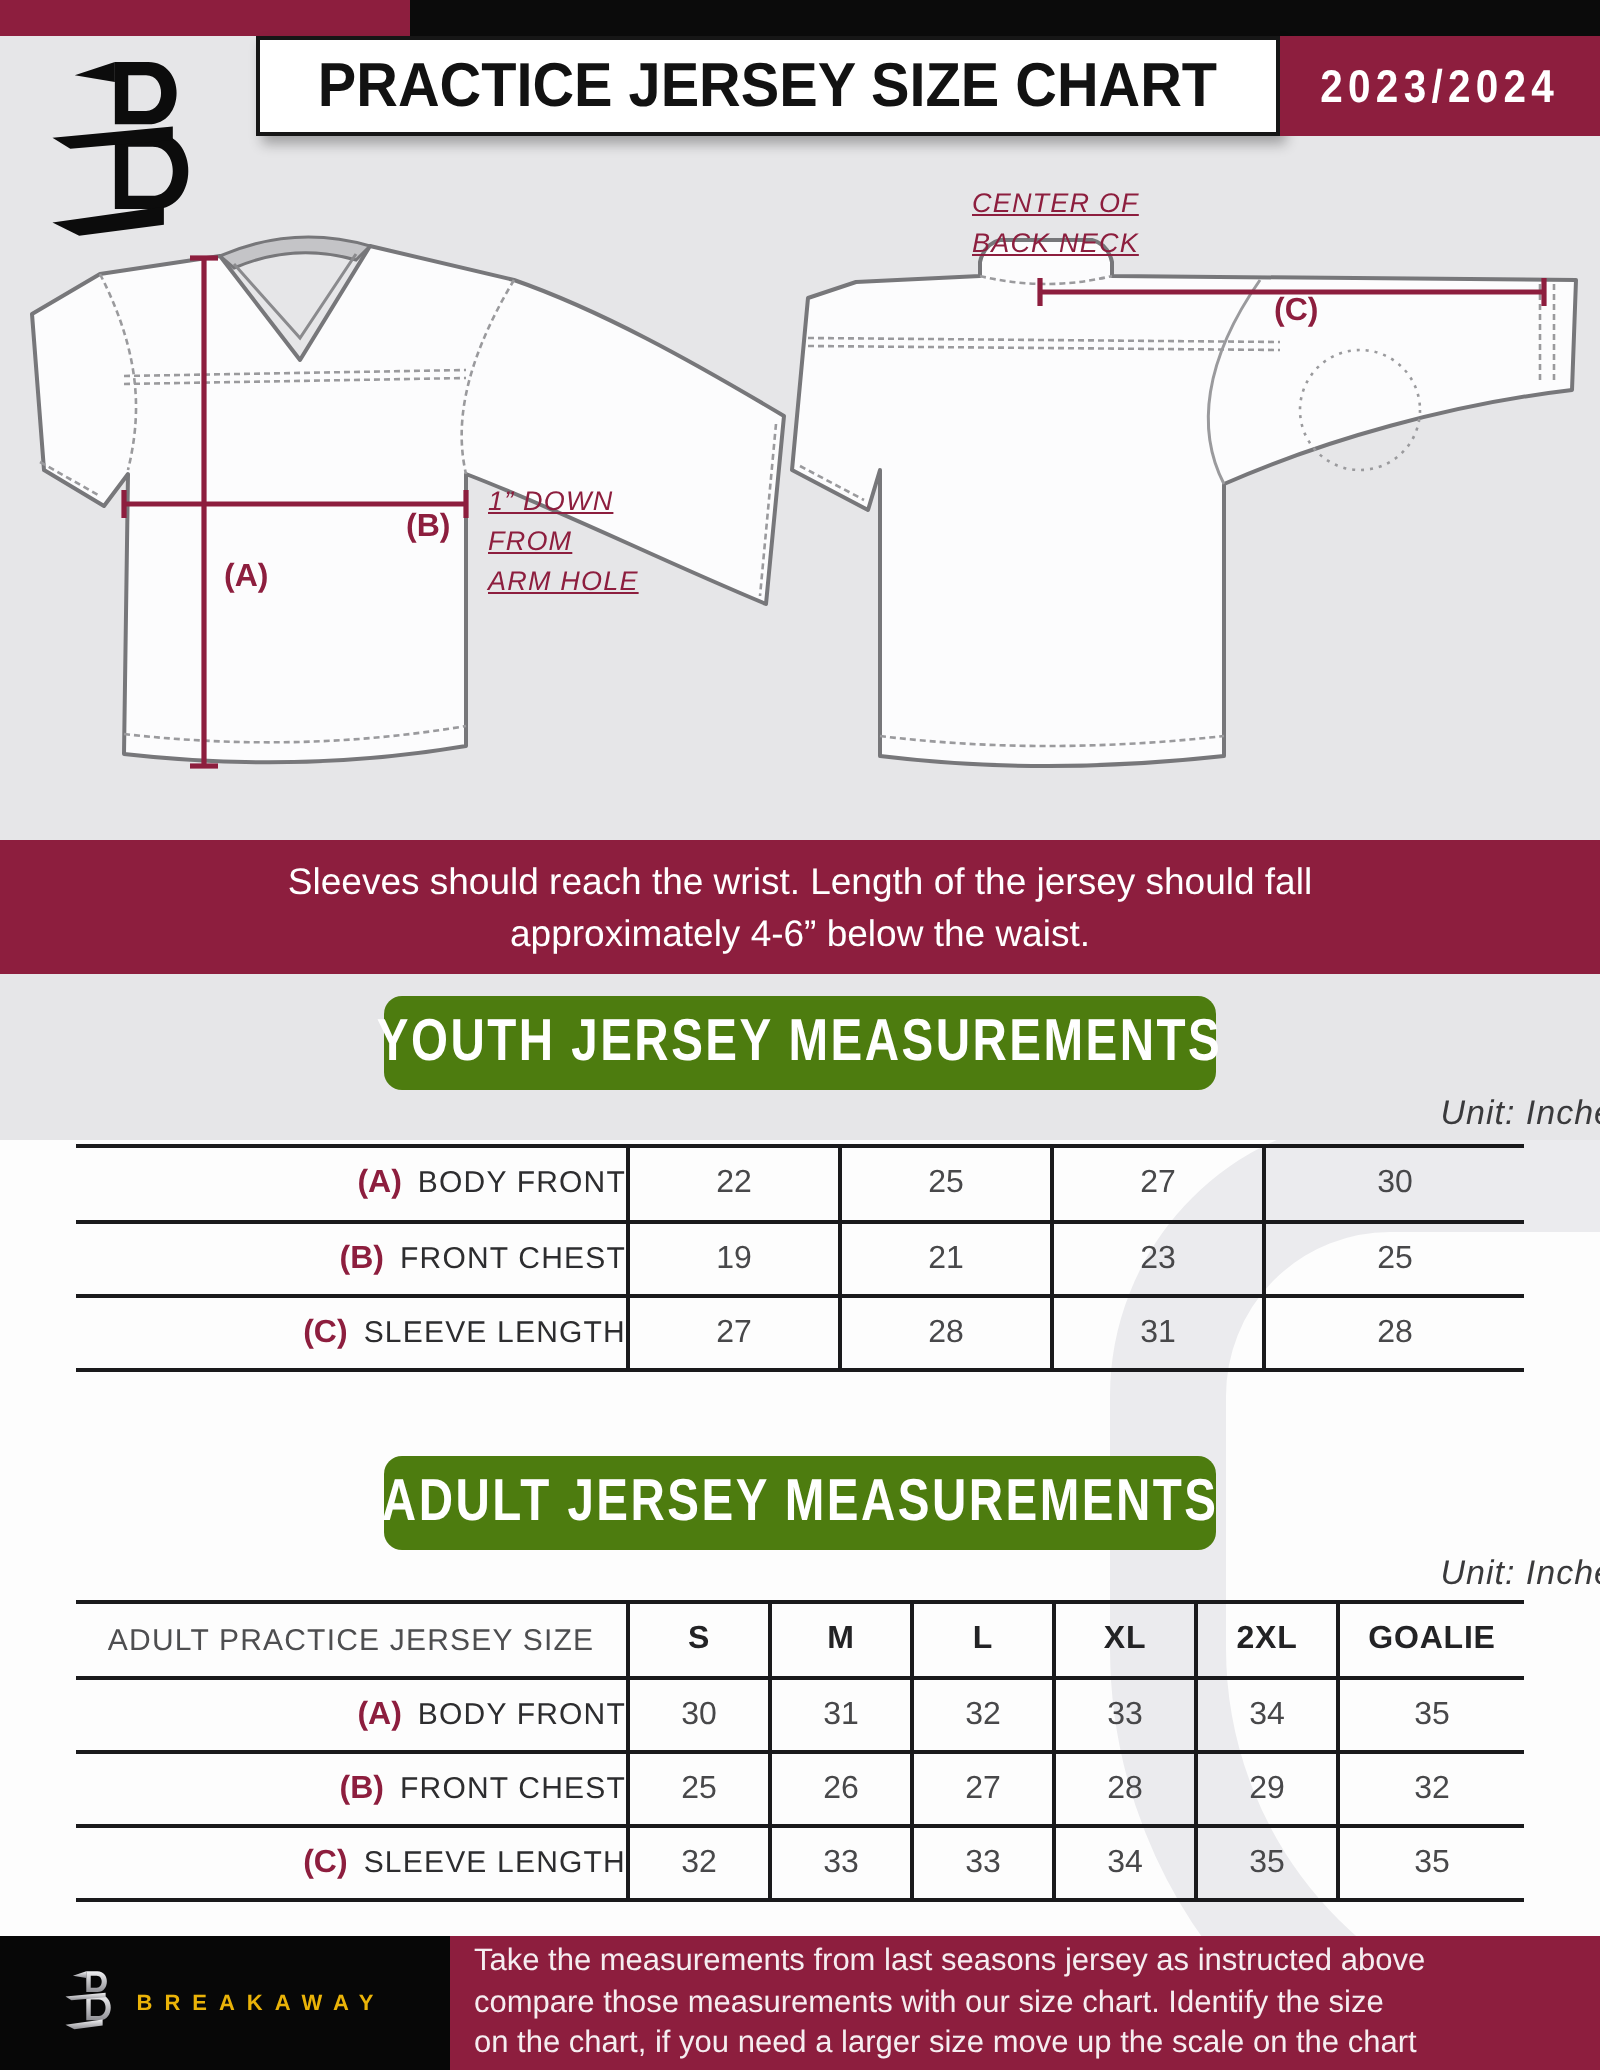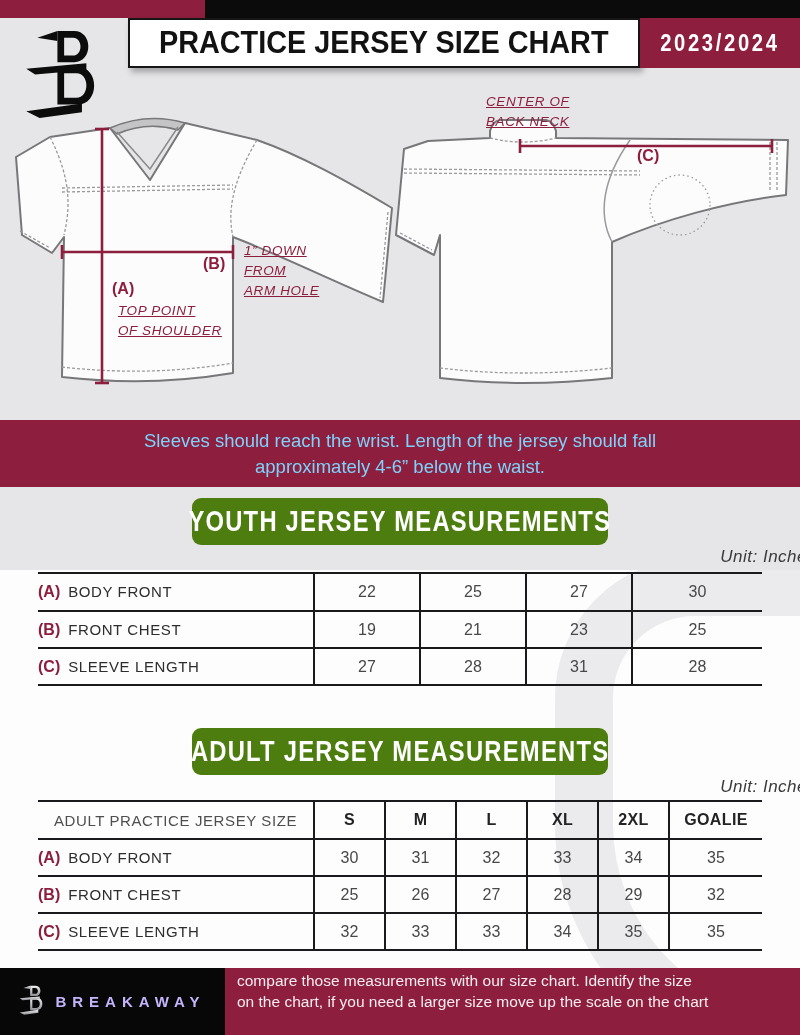--- a/index.html
+++ b/index.html
@@ -20,46 +20,46 @@
             display:flex;align-items:center;justify-content:center;}
   .year-box span{color:#fff;font-size:23px;font-weight:700;letter-spacing:3px;transform:scaleX(0.88);white-space:nowrap;}
   .logo{position:absolute;left:24px;top:24px;z-index:6;}
   
   .diagram{position:absolute;left:0;top:85px;z-index:3;}
   .ann{position:absolute;z-index:4;color:#8d1e3e;font-style:italic;font-size:13.5px;line-height:20px;
        letter-spacing:0.6px;font-weight:500;white-space:nowrap;text-decoration:underline;}
   .akey{position:absolute;z-index:4;color:#8d1e3e;font-weight:700;font-size:16px;font-style:normal;}
   
   .banner{position:absolute;left:0;top:420px;width:800px;height:67px;background:#8d1e3e;z-index:3;
-          color:#7dd3fc;text-align:center;font-size:18.5px;line-height:26px;padding-top:8px;box-sizing:border-box;}
+          color:#ffffff;text-align:center;font-size:18.5px;line-height:26px;padding-top:8px;box-sizing:border-box;}
   
   .section-title{position:absolute;left:192px;width:416px;height:47px;background:#4d7c0f;border-radius:9px;
                  z-index:3;display:flex;align-items:center;justify-content:center;}
   .section-title span{color:#fff;font-size:29px;font-weight:700;letter-spacing:1.5px;white-space:nowrap;
                       transform:scale(0.82,1.02);}
   .st-youth{top:498px;} .st-adult{top:728px;}
   .unit{position:absolute;left:16px;width:800px;text-align:right;z-index:3;font-style:italic;
         font-size:17px;color:#3a3a3c;letter-spacing:0.5px;}
   .unit-youth{top:547px;} .unit-adult{top:777px;}
   
   .meas-table{position:absolute;left:38px;width:724px;border-collapse:collapse;table-layout:fixed;z-index:3;}
   .t-youth{top:572px;} .t-adult{top:800px;}
   .meas-table td{padding:0;height:35px;border-bottom:2px solid #1a1a1c;vertical-align:middle;}
   .meas-table tr:first-child td{border-top:2px solid #1a1a1c;height:36px;}
   .meas-table td + td{border-left:2px solid #1a1a1c;}
   .size-header{font-size:15px;color:#4e4e50;letter-spacing:0.6px;text-align:center;}
   .col-header{font-weight:700;font-size:16px;color:#232325;text-align:center;letter-spacing:0.4px;}
-  .row-label{text-align:left;padding-left:54px;}
+  .row-label{text-align:right;padding-left:54px;}
   .rkey{color:#8d1e3e;font-weight:700;font-size:16px;}
   .rlabel{font-size:15px;color:#2d2d2f;letter-spacing:0.6px;margin-left:8px;}
   .val{text-align:center;font-size:16px;color:#48484a;}
   
   .footer-black{position:absolute;left:0;top:968px;width:225px;height:67px;background:#070707;z-index:3;
                 display:flex;align-items:center;justify-content:center;gap:10px;}
-  .brand{color:#c4b5fd;font-size:15px;font-weight:700;letter-spacing:6px;}
+  .brand{color:#eab308;font-size:11px;font-weight:700;letter-spacing:6px;}
   .footer-maroon{position:absolute;left:225px;top:968px;width:575px;height:67px;background:#8d1e3e;z-index:3;
                  color:#f5edf0;font-size:15.5px;line-height:20.5px;padding:3px 0 0 12px;box-sizing:border-box;}
 </style>
 </head>
 <body>
 
 <div class="page">
 
   <div class="watermark"></div>
   <div class="top-gray"></div>
@@ -130,24 +130,20 @@
       <path d="M630 55 C602 95 598 130 612 157" fill="none" stroke="#9a9a9d" stroke-width="1.5"></path>
       <g stroke="#8d1e3e" stroke-width="2.6">
         <path d="M520 61 L772 61"></path>
           <path d="M520 54 L520 68"></path>
           <path d="M772 54 L772 68"></path>
       </g>
     </g>
   </svg>
 
   <div class="akey" style="left:112px;top:280px;">(A)</div>
-  <div class="ann" style="left:118px;top:301px;">
-    <div>TOP POINT</div>
-    <div>OF SHOULDER</div>
-  </div>
   <div class="akey" style="left:203px;top:255px;">(B)</div>
   <div class="ann" style="left:244px;top:241px;">
     <div>1” DOWN</div>
     <div>FROM</div>
     <div>ARM HOLE</div>
   </div>
   <div class="akey" style="left:637px;top:147px;">(C)</div>
   <div class="ann" style="left:486px;top:92px;">
     <div>CENTER OF</div>
     <div>BACK NECK</div>
@@ -261,17 +257,18 @@
         <path d="M30 6 L45 6 C62 6 62 34 45 34 L30 34 Z M36 12 L44 12 C53 12 53 28 44 28 L36 28 Z"></path>
         <path d="M30 38 L48 38 C68 38 68 72 48 72 L30 72 Z M36 44 L47 44 C59 44 59 66 47 66 L36 66 Z"></path>
         <path d="M30 6 L12 12 L30 15 Z"></path>
         <path d="M2 40 L56 35 L56 41 L10 45 Z"></path>
         <path d="M2 78 L52 71 L52 79 L14 84 Z"></path>
       </g>
     </svg>
     <span class="brand">BREAKAWAY</span>
   </div>
   <div class="footer-maroon">
+    <div>Take the measurements from last seasons jersey as instructed above</div>
     <div>compare those measurements  with our size chart. Identify the size</div>
     <div>on the chart, if you need a larger size move up the scale on the chart</div>
   </div>
 
 </div>
 
 </body></html>

